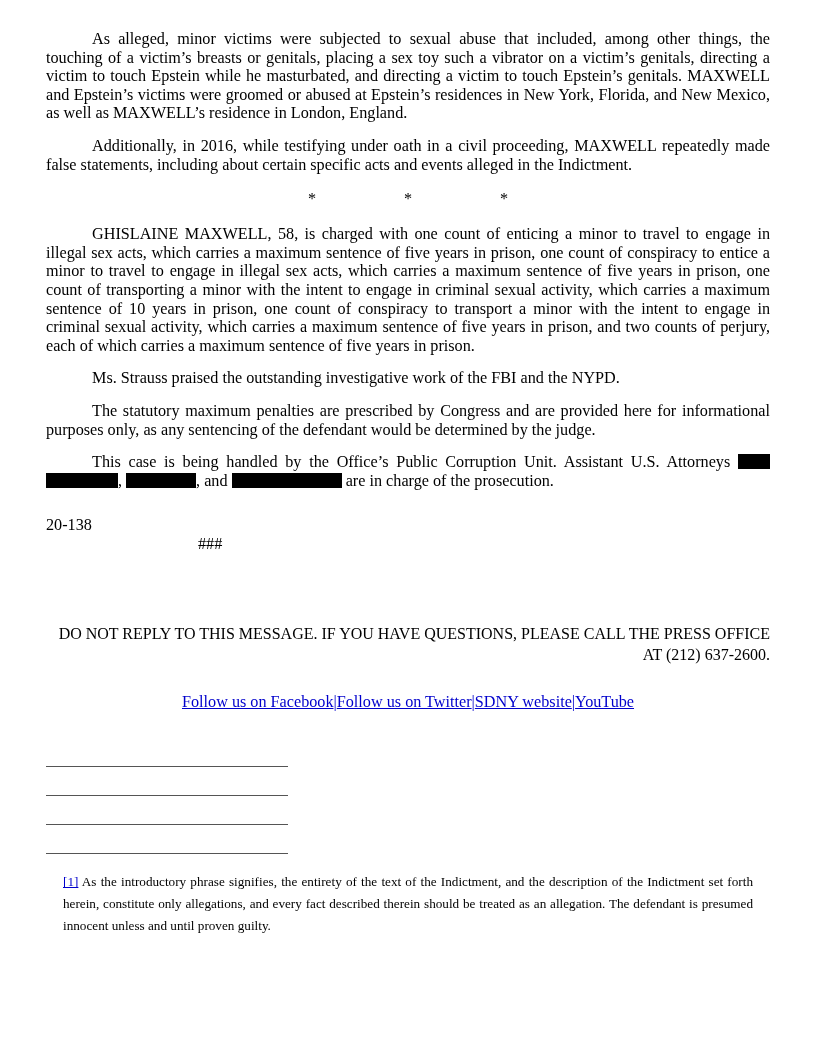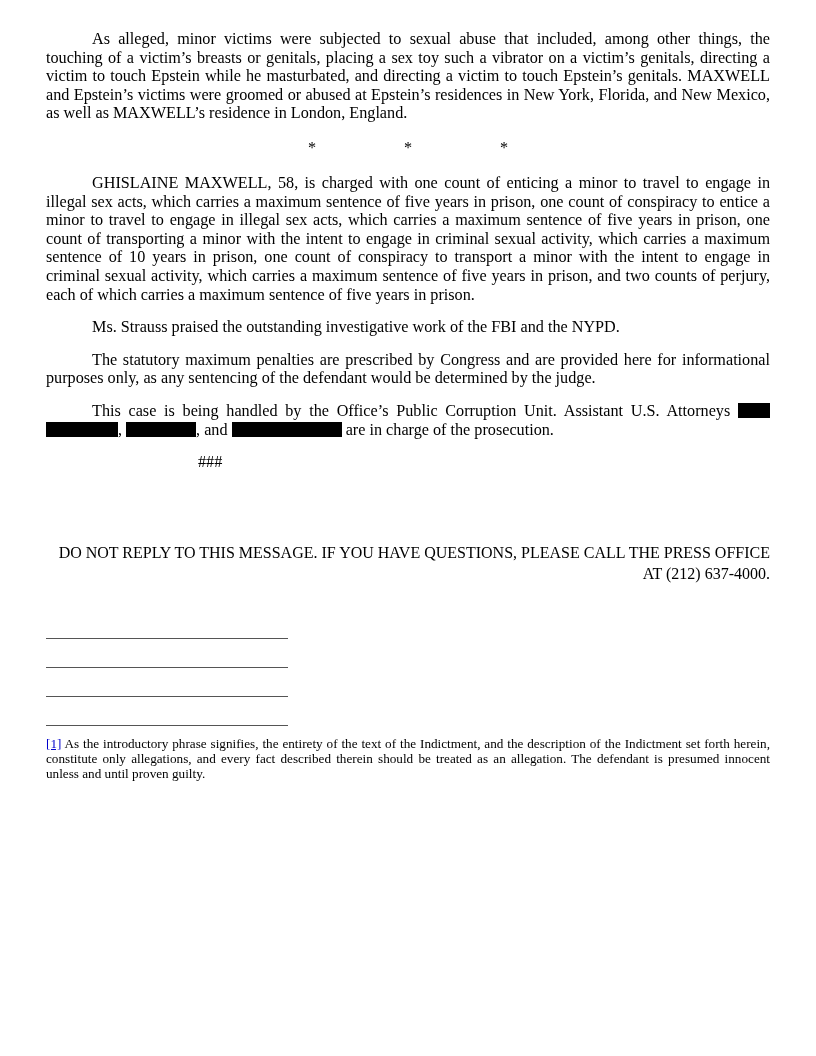--- a/index.html
+++ b/index.html
@@ -93,58 +93,63 @@
     border-top: 1px solid #555555;
     margin: 0 0 28px 0;
   }
   .footnote-sep {
     width: 242px;
     border-top: 1px solid #555555;
     margin: 2px 0 10px 0;
   }
   .footnote {
     font-size: 13.2px;
-    line-height: 15px;
+    line-height: 22px;
     text-align: justify;
-    margin: 0;
+    margin: 17px;
   }
   .footnote .fnmark {
     color: #0000cc;
     text-decoration: underline;
     font-size: 13.2px;
   }
 </style>
 </head>
 <body>
 
 <div class="page">
 
   <p class="body-text indent">As alleged, minor victims were subjected to sexual abuse that included, among other things, the touching of a victim’s breasts or genitals, placing a sex toy such a vibrator on a victim’s genitals, directing a victim to touch Epstein while he masturbated, and directing a victim to touch Epstein’s genitals.  MAXWELL and Epstein’s victims were groomed or abused at Epstein’s residences in New York, Florida, and New Mexico, as well as MAXWELL’s residence in London, England.</p>
 
+  <p class="body-text indent">Additionally, in 2016, while testifying under oath in a civil proceeding, MAXWELL repeatedly made false statements, including about certain specific acts and events alleged in the Indictment.</p>
 
   <div class="stars">
     <span>*</span><span>*</span><span>*</span>
   </div>
 
   <p class="body-text indent">GHISLAINE MAXWELL, 58, is charged with one count of enticing a minor to travel to engage in illegal sex acts, which carries a maximum sentence of five years in prison, one count of conspiracy to entice a minor to travel to engage in illegal sex acts, which carries a maximum sentence of five years in prison, one count of transporting a minor with the intent to engage in criminal sexual activity, which carries a maximum sentence of 10 years in prison, one count of conspiracy to transport a minor with the intent to engage in criminal sexual activity, which carries a maximum sentence of five years in prison, and two counts of perjury, each of which carries a maximum sentence of five years in prison.</p>
 
   <p class="body-text indent">Ms. Strauss praised the outstanding investigative work of the FBI and the NYPD.</p>
 
   <p class="body-text indent">The statutory maximum penalties are prescribed by Congress and are provided here for informational purposes only, as any sentencing of the defendant would be determined by the judge.</p>
 
   <p class="body-text indent nowrap-block"><span>This case is being handled by the Office’s Public Corruption Unit.  Assistant U.S. Attorneys</span> <span class="redact r1"></span><span class="redact r2"></span><span>,</span> <span class="redact r3"></span><span>, and</span> <span class="redact r4"></span> <span>are in charge of the prosecution.</span></p>
 
 
+  <div class="docnum">20-138</div>
   <div class="hashes">###</div>
 
   <div class="notice">
     <div>DO NOT REPLY TO THIS MESSAGE. IF YOU HAVE QUESTIONS, PLEASE CALL THE PRESS OFFICE</div>
-    <div>AT (212) 637-4000.</div>
+    <div>AT (212) 637-2600.</div>
   </div>
 
+  <div class="links">
+    <a href="#">Follow us on Facebook</a><span class="sep">|</span><a href="#">Follow us on Twitter</a><span class="sep">|</span><a href="#">SDNY website</a><span class="sep">|</span><a href="#">YouTube</a>
+  </div>
 
   <div class="rules">
     <div class="rule"></div>
     <div class="rule"></div>
     <div class="rule"></div>
   </div>
 
   <div class="footnote-sep"></div>
 
   <p class="footnote"><span class="fnmark">[1]</span><span> As the introductory phrase signifies, the entirety of the text of the Indictment, and the description of the Indictment set forth herein, constitute only allegations, and every fact described therein should be treated as an allegation.  The defendant is presumed innocent unless and until proven guilty.</span></p>

